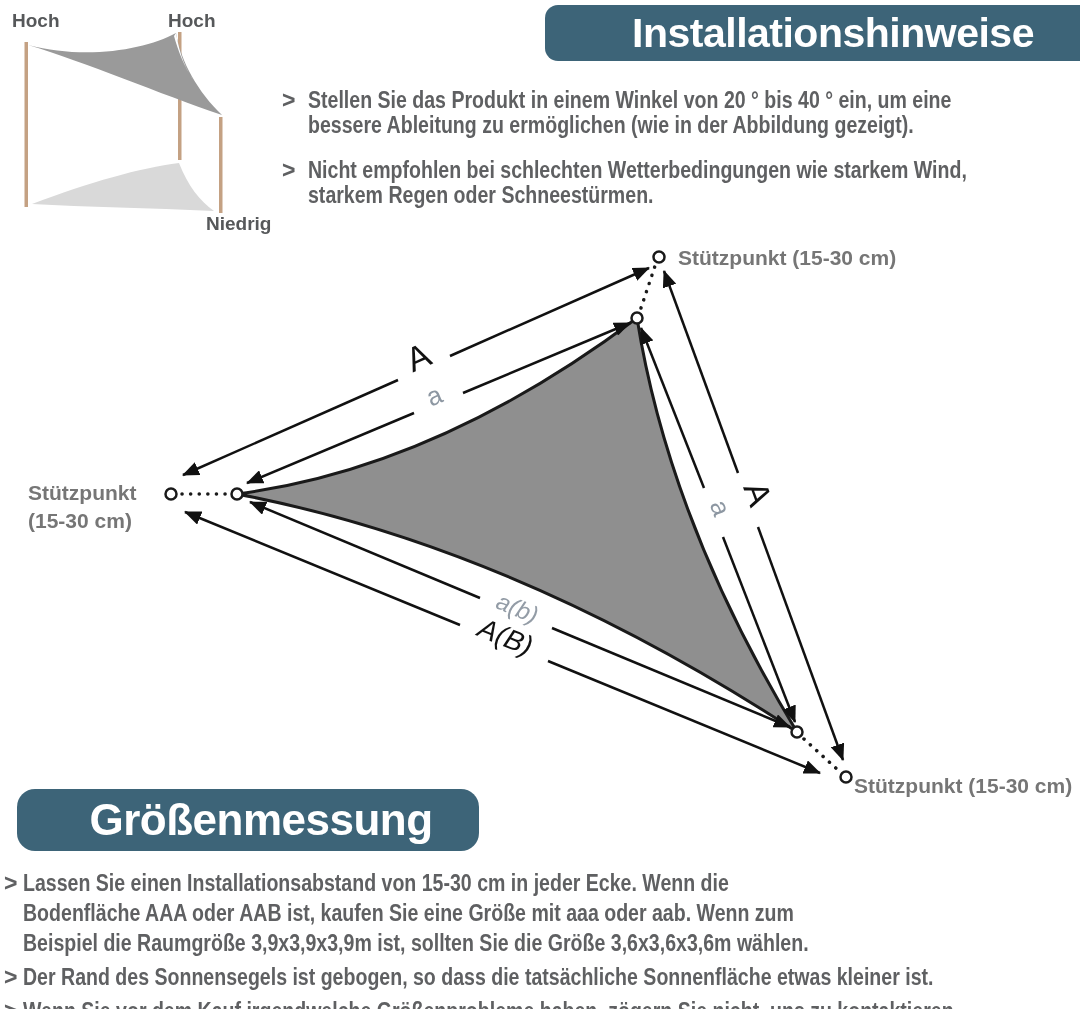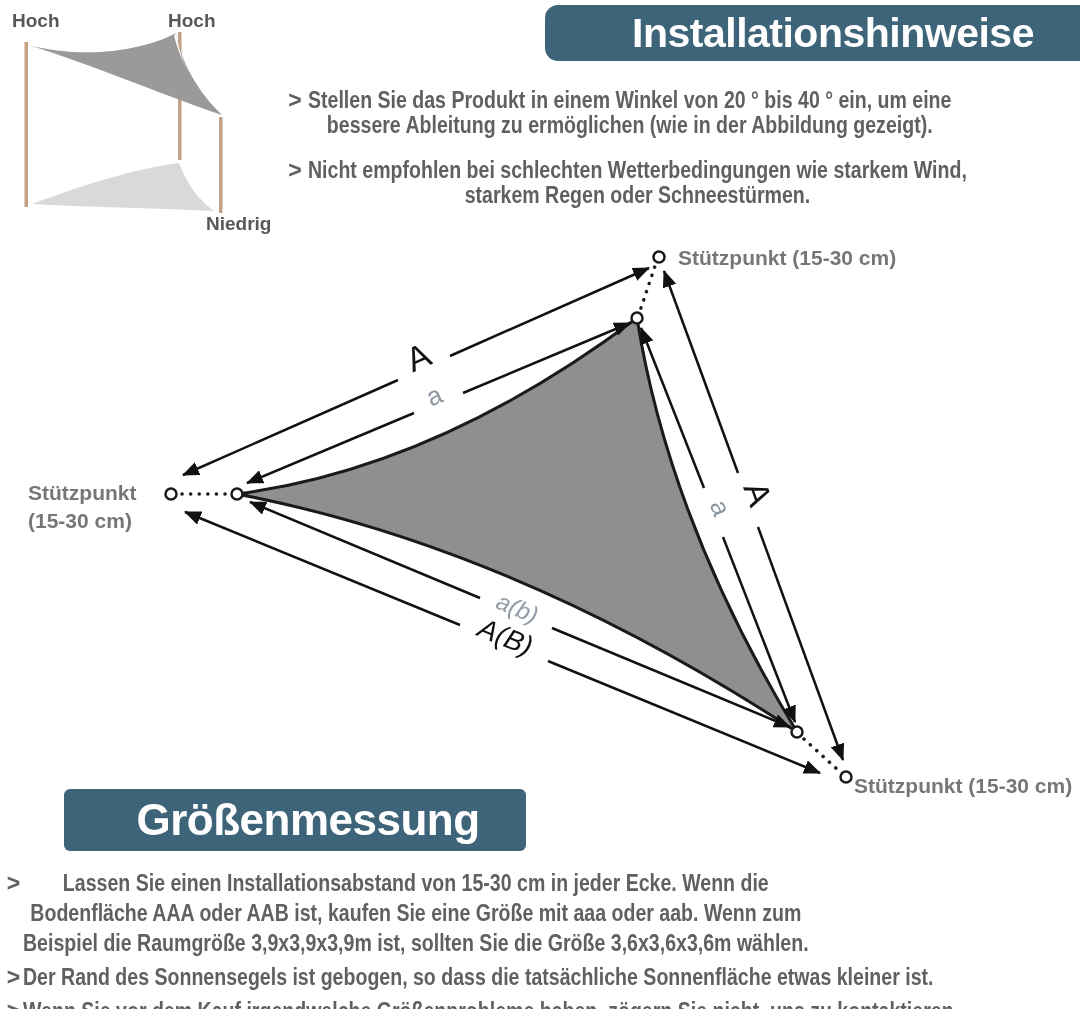--- a/index.html
+++ b/index.html
@@ -1,28 +1,28 @@
 <!DOCTYPE html>
 <html><head>
 <meta charset="utf-8">
 <style>
   html,body{margin:0;padding:0;background:#fff;}
   .canvas{
     position:relative;width:1080px;height:1009px;background:#ffffff;
-    font-family:"Liberation Sans",sans-serif;overflow:hidden;text-align:center;
+    font-family:"Liberation Sans",sans-serif;overflow:hidden;
   }
   
   .hdr{
     position:absolute;background:#3d6478;color:#ffffff;font-weight:bold;
     display:flex;align-items:center;justify-content:center;
     letter-spacing:-0.5px;
     padding-left:26px;
   }
   .hdr-install{left:545px;top:5px;width:524px;height:56px;border-radius:13px;font-size:41px;}
-  .hdr-measure{left:17px;top:789px;width:436px;height:62px;border-radius:6px;font-size:44px;margin-left:47px;}
+  .hdr-measure{left:17px;top:789px;width:436px;height:62px;border-radius:18px;font-size:44px;}
   
   .bullets{position:absolute;color:#5f6062;}
   .bullets-top{left:282px;top:88px;width:796px;}
   .bullets-bottom{left:4px;top:868px;width:1074px;}
   .bullet{display:flex;align-items:flex-start;}
   .bullets-top .bullet{margin-bottom:20px;}
   .bullets-bottom .bullet{margin-bottom:4px;}
   .chev{font-weight:bold;flex:0 0 auto;}
   .bullets-top .chev{width:26px;font-size:23px;line-height:25px;}
   .bullets-bottom .chev{width:19px;font-size:23px;line-height:30px;}

